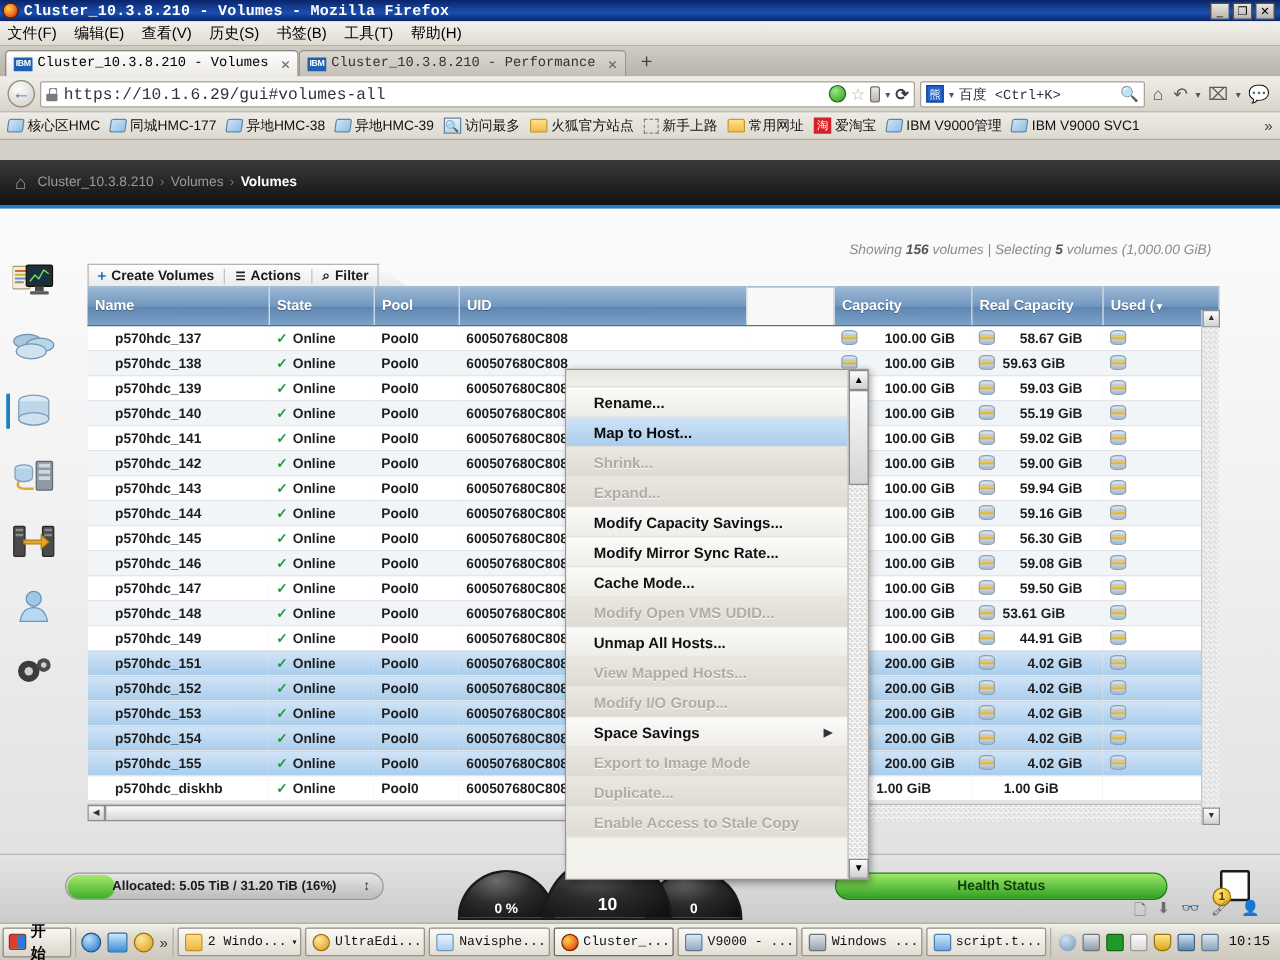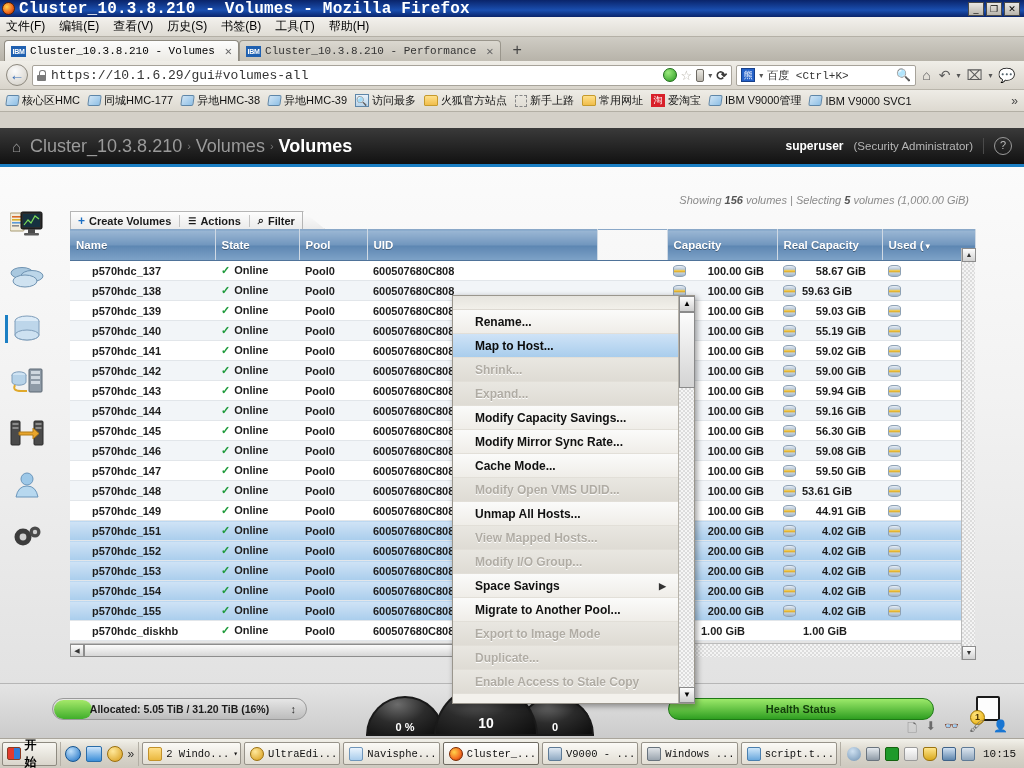--- a/index.html
+++ b/index.html
@@ -12,21 +12,21 @@
   #screen { position:relative; width:1024px; height:768px; }
 
   
   .titlebar {
     height:17px; background:linear-gradient(to bottom,#0a246a,#1a4fb0 60%,#0a246a);
     display:flex; align-items:center; padding:0 2px; color:#fff;
   }
   .ff-logo { width:13px; height:13px; border-radius:50%;
     background:radial-gradient(circle at 35% 35%, #ffd24a 0%, #f36c21 55%, #a02800 100%);
     margin-right:4px; flex:0 0 auto; border:1px solid #5a2000; }
-  .title-text { font-family:"Liberation Mono", monospace; font-size:16px; font-weight:bold;
+  .title-text { font-family:"Liberation Mono", monospace; font-size:12px; font-weight:bold;
      letter-spacing:.2px; white-space:nowrap; overflow:hidden; }
   .win-btns { margin-left:auto; display:flex; gap:2px; padding-right:2px;}
   .win-btn { width:16px; height:14px; background:linear-gradient(to bottom,#e9e7e2,#b9b5ac);
     border:1px solid #4a4a4a; font-size:9px; line-height:12px; text-align:center; color:#000;
     font-family:"Liberation Sans",sans-serif; }
 
   
   .menubar { height:20px; background:linear-gradient(to bottom,#f3f1ed,#dfdcd4);
     border-bottom:1px solid #b4b0a6; display:flex; align-items:center; padding-left:6px; gap:14px;}
   .menubar .mi { font-size:12px; color:#000; font-family:"Liberation Sans",sans-serif; white-space:nowrap;}
@@ -78,21 +78,21 @@
   .bk .folderico{width:14px;height:11px;background:linear-gradient(to bottom,#ffe08a,#f0bd4b);border:1px solid #c59a2c;border-radius:2px 2px 1px 1px;}
   .bk .dashico{width:12px;height:12px;border:1px dashed #888;}
   .bk .magico{width:14px;height:13px;background:linear-gradient(to bottom,#e8f2fb,#b8d4ea);border:1px solid #5e86a8;font-size:9px;text-align:center;line-height:12px;color:#2a5f93;}
   .bk .taoico{width:14px;height:13px;background:#d8202a;color:#fff;font-size:9px;text-align:center;line-height:13px;}
   .chev{margin-left:auto;font-size:12px;color:#444;}
 
   
   .app{position:absolute;left:0;top:128px;width:1024px;height:610px;background:#d9d9d9;overflow:hidden;}
   .app-header{height:36px;background:linear-gradient(to bottom,#3a3a3a,#111);display:flex;align-items:center;padding:0 12px;color:#cfcfcf;}
   .home-ico{font-size:15px;color:#9d9d9d;margin-right:9px;}
-  .crumb{font-size:18px;color:#9a9a9a;}
+  .crumb{font-size:11px;color:#9a9a9a;}
   .crumb.cur{color:#fff;font-weight:bold;}
   .crumb-sep{color:#777;margin:0 5px;font-size:11px;}
   .hdr-right{margin-left:auto;display:flex;align-items:center;gap:10px;}
   .user{font-size:12px;color:#fff;font-weight:bold;}
   .role{font-size:11.5px;color:#b5b5b5;}
   .hdr-div{width:1px;height:16px;background:#4a4a4a;}
   .helpq{width:18px;height:18px;border-radius:50%;border:1.5px solid #9a9a9a;color:#bbb;text-align:center;line-height:15px;font-size:11px;}
   .accent-line{height:3px;background:#1b7fc4;}
 
   .body-area{position:relative;height:571px;background:linear-gradient(to bottom,#fbfbfb 0%,#f2f2f2 40%,#dfdfdf 100%);}
@@ -325,26 +325,20 @@
 
   <div class="app">
 
     <div class="app-header">
       <span class="home-ico">⌂</span>
       <span class="crumb">Cluster_10.3.8.210</span>
       <span class="crumb-sep">›</span>
       <span class="crumb">Volumes</span>
       <span class="crumb-sep">›</span>
       <span class="crumb cur">Volumes</span>
-      <div class="hdr-right">
-        <span class="user">superuser</span>
-        <span class="role">(Security Administrator)</span>
-        <span class="hdr-div"></span>
-        <span class="helpq">?</span>
-      </div>
     </div>
     <div class="accent-line"></div>
 
     <div class="body-area">
 
       <div class="rail">
         <div class="rail-item">
           <svg width="34" height="28" viewBox="0 0 34 28">
             <rect x="0" y="2" width="14" height="18" rx="1" fill="#f2eddc" stroke="#a79a72"></rect>
             <rect x="2" y="5" width="9" height="1.6" fill="#d86a2a"></rect>
@@ -701,23 +695,20 @@
             <div class="ctx-item dis">
               <span>View Mapped Hosts...</span>
             </div>
             <div class="ctx-item dis">
               <span>Modify I/O Group...</span>
             </div>
             <div class="ctx-item">
               <span>Space Savings</span>
               <span class="arrow">▶</span>
             </div>
-            <div class="ctx-item">
-              <span>Migrate to Another Pool...</span>
-            </div>
             <div class="ctx-item dis">
               <span>Export to Image Mode</span>
             </div>
             <div class="ctx-item dis">
               <span>Duplicate...</span>
             </div>
             <div class="ctx-item dis">
               <span>Enable Access to Stale Copy</span>
             </div>
           </div>

